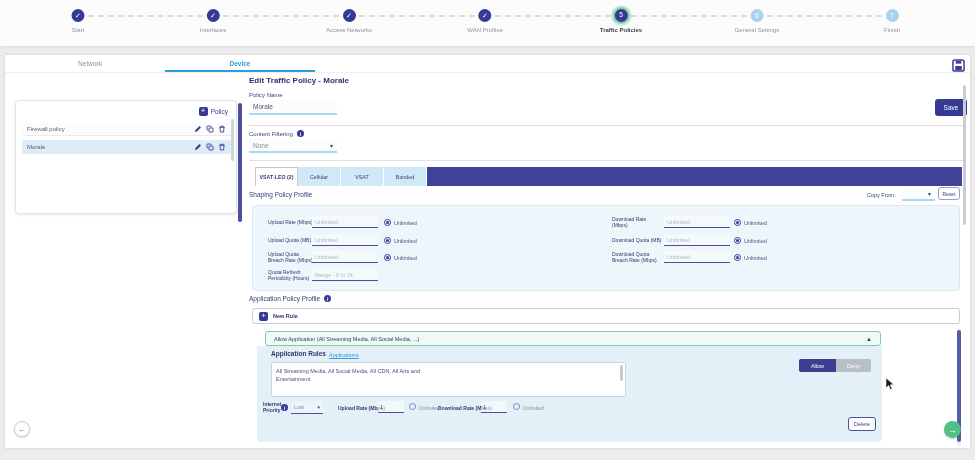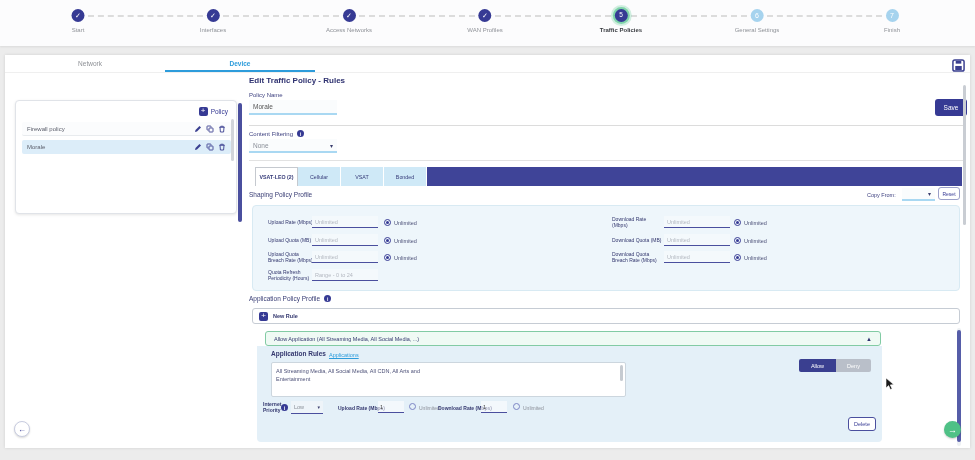--- a/index.html
+++ b/index.html
@@ -213,21 +213,21 @@
               <path d="M2.5 4.5h11M5.5 4.5V2.5h5v2M4 4.5l.8 9.5h6.4l.8-9.5"></path>
             </svg>
           </span>
       </span>
     </div>
     <div class="abs pscroll"></div>
   </div>
 
   <div class="abs vscroll" style="left:233px;top:48px;width:4px;height:119px;background:#4a4f9e"></div>
 
-  <div class="abs h1" style="left:244px;top:21px">Edit Traffic Policy - Rules</div>
+  <div class="abs h1" style="left:244px;top:21px">Edit Traffic Policy - Morale</div>
   <div class="abs lbl" style="left:244px;top:37px">Policy Name</div>
   <input class="abs uinput" style="left: 244px; top: 45px; width: 88px; height: 15px;" value="Morale">
   <button class="abs savebtn" style="left:930px;top:44px;width:32px;height:17px">Save</button>
 
   <div class="abs divider" style="left:244px;top:70px;width:716px"></div>
 
   <div class="abs" style="left:244px;top:75px;display:flex;align-items:center;gap:4px">
     <span class="lbl">Content Filtering</span>
     <span class="info">i</span>
   </div>

